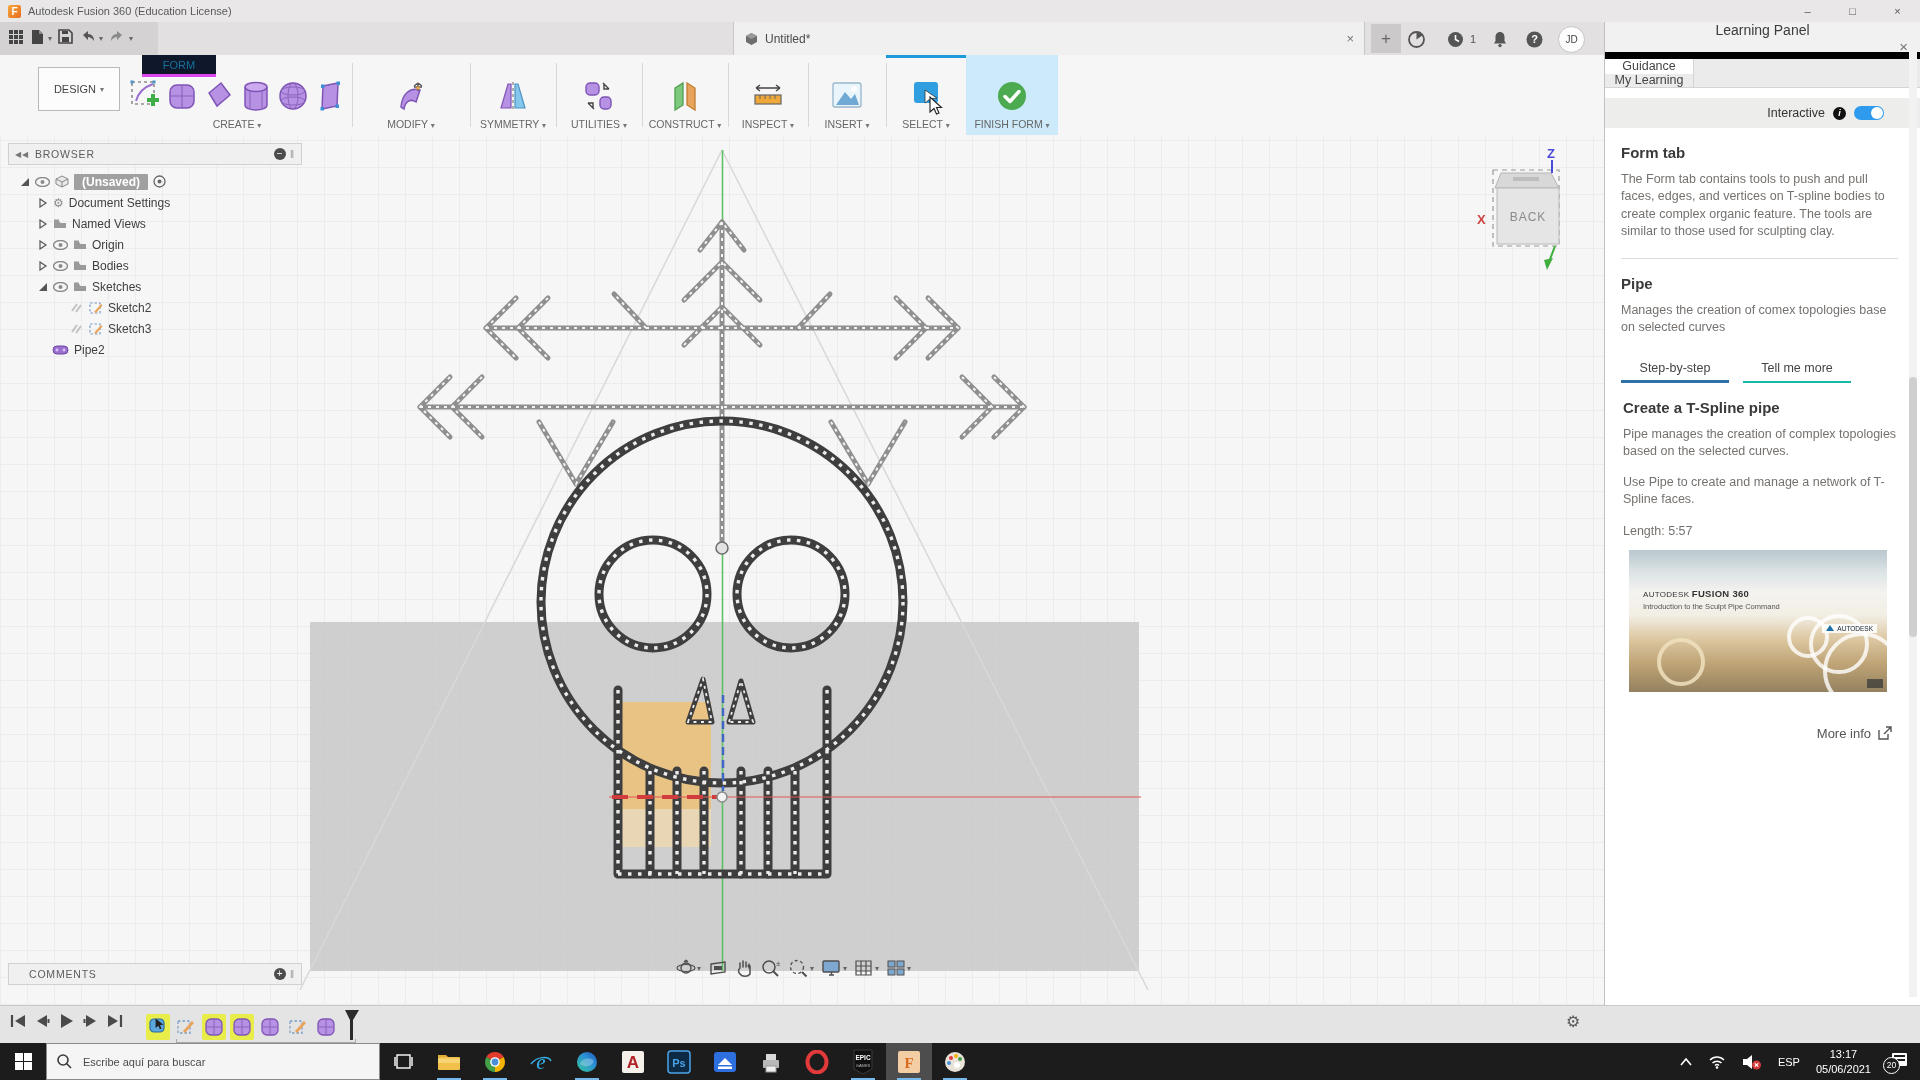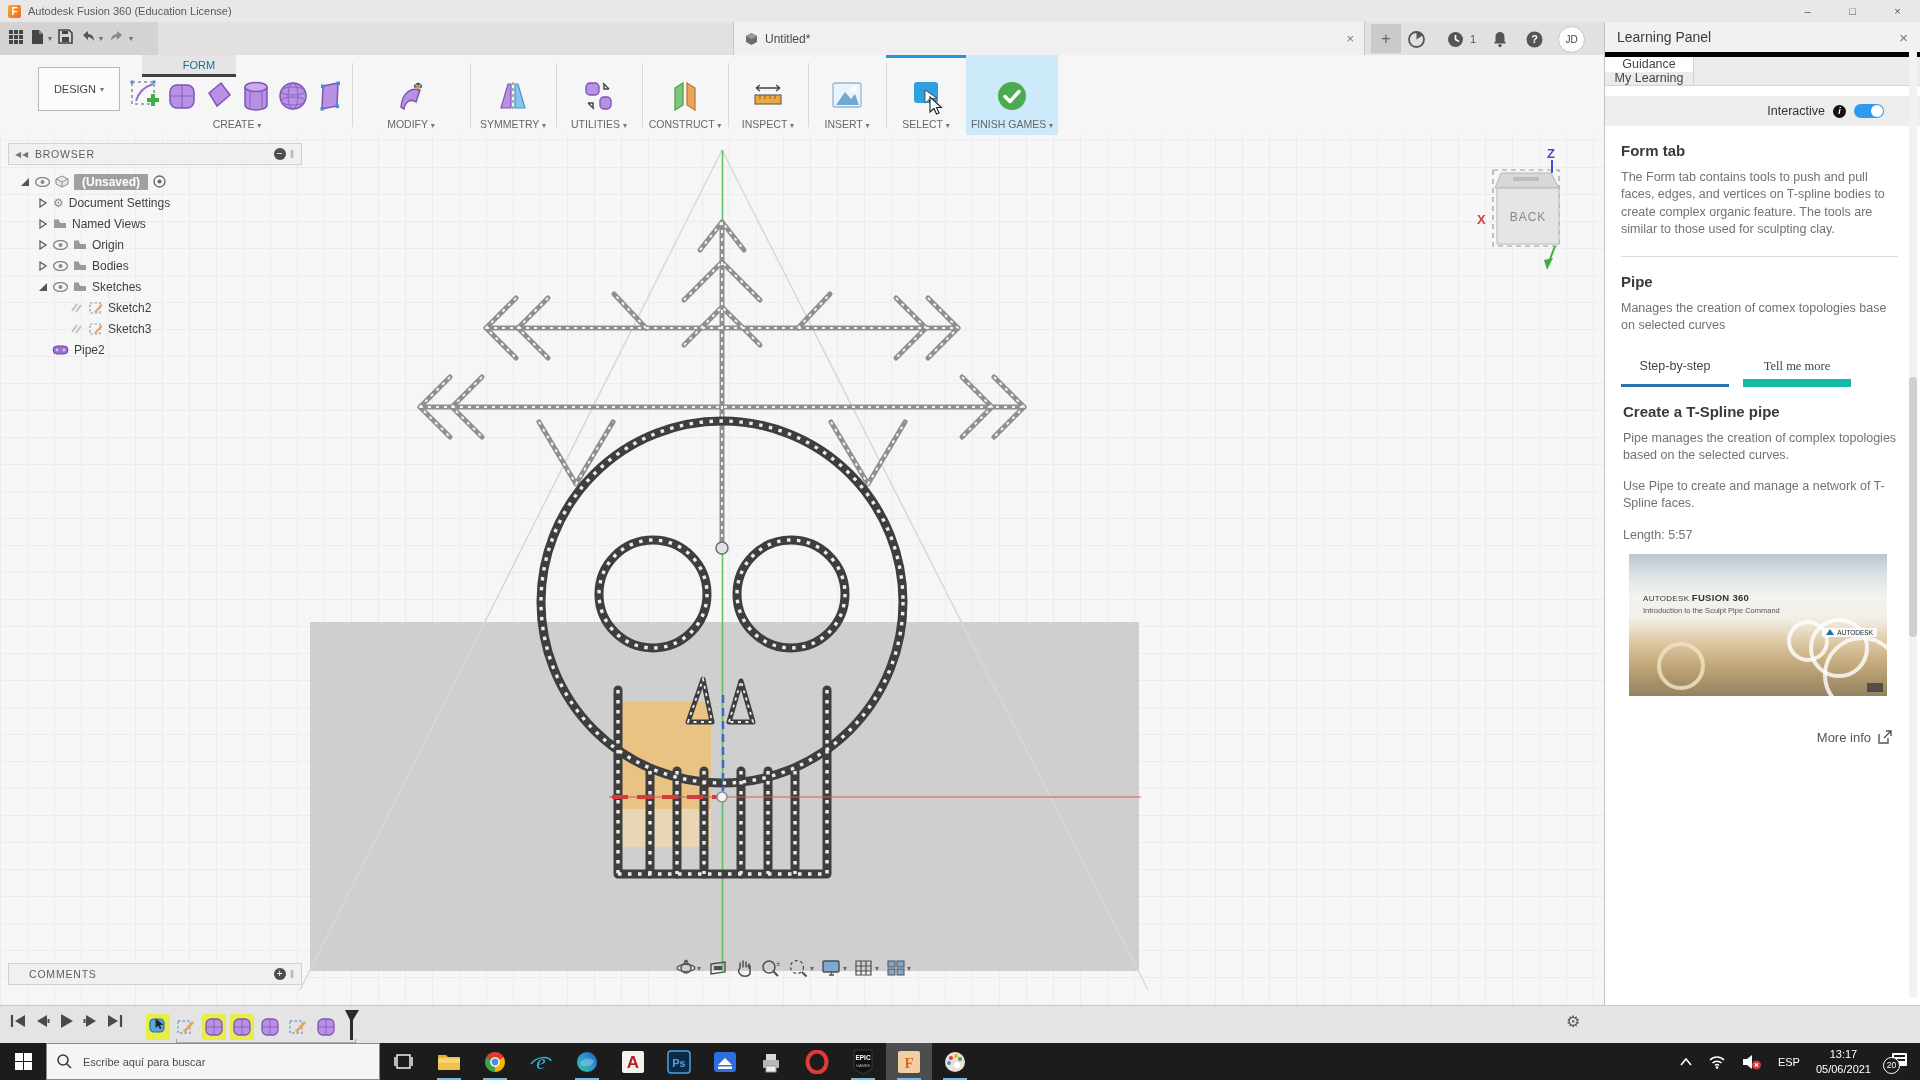--- a/index.html
+++ b/index.html
@@ -24,22 +24,22 @@
   .newtab{position:absolute;left:1371px;top:2px;width:30px;height:29px;background:#cbc9ca;
     display:flex;align-items:center;justify-content:center;font-size:17px;color:#666;}
   .appbar-ico{position:absolute;top:5px;width:24px;height:24px;display:flex;align-items:center;justify-content:center;}
   .avatar{position:absolute;left:1558px;top:4px;width:25px;height:25px;border-radius:50%;background:#fdfdfd;
     border:1px solid #c4c4c4;display:flex;align-items:center;justify-content:center;font-size:10px;color:#444;}
   .clock-count{position:absolute;left:1470px;top:11px;font-size:11px;color:#555;}
   
   .ribbon{position:absolute;top:55px;left:0;width:1920px;height:80px;background:#f7f6f6;border-bottom:1px solid #cfcecd;}
   .design-btn{position:absolute;left:38px;top:12px;width:80px;height:42px;background:#fcfcfc;border:1px solid #b9b9b9;
     display:flex;align-items:center;justify-content:center;font-size:11px;color:#444;gap:4px;}
-  .form-tab{position:absolute;left:142px;top:0;width:74px;height:19px;background:#e5e5e5;border-bottom:3px solid #404040;
-    display:flex;align-items:center;justify-content:center;font-size:11px;color:#14729f;padding-left:20px;}
+  .form-tab{position:absolute;left:142px;top:0;width:74px;height:19px;background:#0f172a;border-bottom:3px solid #d946ef;
+    display:flex;align-items:center;justify-content:center;font-size:11px;color:#14729f;}
   .rgroup{position:absolute;top:0;height:80px;}
   .ricons{position:absolute;top:24px;left:0;right:0;display:flex;justify-content:center;gap:5px;align-items:center;}
   .rlabel{position:absolute;bottom:5px;left:0;right:0;text-align:center;font-size:10.5px;color:#666;white-space:nowrap;}
   .rlabel .caret{font-size:8px;color:#777;}
   .rsep{position:absolute;top:8px;width:1px;height:64px;background:#d9d8d7;}
   .finish-cell{position:absolute;left:966px;top:0;width:92px;height:80px;background:#cdeafa;}
   .select-topbar{position:absolute;left:886px;top:0;width:80px;height:3px;background:#1d9bd8;}
   
   .canvas{position:absolute;top:135px;left:0;width:1920px;height:870px;
     background:
@@ -76,40 +76,40 @@
   .playctrl{position:absolute;left:10px;top:7px;display:flex;gap:9px;align-items:center;}
   .titems{position:absolute;left:146px;top:4px;display:flex;gap:4px;align-items:center;}
   .titem{width:24px;height:26px;display:flex;align-items:center;justify-content:center;border-radius:2px;}
   .titem.sel{background:#e9ed4a;}
   .tl-bracket{position:absolute;left:176px;top:33px;width:178px;height:3px;border-bottom:1px solid #a9a9a9;
     border-left:1px solid #a9a9a9;border-right:1px solid #a9a9a9;}
   .tl-gear{position:absolute;left:1566px;top:6px;font-size:16px;color:#5a5a5a;}
   
   .learning{position:absolute;top:22px;left:1604px;width:316px;height:983px;background:#fff;
     border-left:1px solid #c2c0c1;box-sizing:border-box;z-index:40;}
-  .lp-head{height:30px;background:#f2f1f1;border-bottom:5px solid #000000;display:flex;align-items:center;
-    padding:0 12px;font-size:14px;color:#3c3c3c;}
+  .lp-head{height:30px;background:#f2f1f1;border-bottom:7px solid #000000;display:flex;align-items:center;
+    padding:0 12px;font-size:14px;color:#3c3c3c;flex-direction:column;}
   .lp-head .closex{margin-left:auto;font-size:15px;color:#777;}
   .lp-tabs{height:28px;display:flex;border-bottom:1px solid #d4d4d4;background:#ecebeb;font-size:12.5px;color:#444;flex-direction:column;}
   .lp-tab{width:88px;display:flex;align-items:center;justify-content:center;border-right:1px solid #d4d4d4;}
   .lp-tab.active{background:#fff;border-bottom:1px solid #fff;margin-bottom:-1px;}
   .lp-interactive{margin-top:10px;height:30px;background:#ededec;display:flex;align-items:center;
     justify-content:flex-end;gap:8px;padding-right:36px;font-size:12.5px;color:#333;}
   .info-dot{width:13px;height:13px;border-radius:50%;background:#111;color:#fff;font-size:9px;
     display:flex;align-items:center;justify-content:center;font-style:italic;font-weight:bold;}
   .toggle{width:30px;height:14px;border-radius:8px;background:#2e9bef;position:relative;}
   .toggle .knob{position:absolute;right:1px;top:1px;width:12px;height:12px;border-radius:50%;background:#fff;}
   .lp-body{padding:0 22px 0 16px;}
   .lp-h{font-size:15px;font-weight:bold;color:#3a3a3a;margin:16px 0 0 0;}
   .lp-p{font-size:12.5px;line-height:1.38;color:#75716e;margin:10px 0 0 0;}
   .lp-hr{border:none;border-top:1px solid #dcdcdc;margin:18px 0 0 0;}
   .lp-steptabs{margin-top:24px;display:flex;gap:14px;font-size:12.5px;color:#444;}
   .lp-steptab{padding-bottom:5px;width:108px;text-align:center;}
   .lp-steptab.active{border-bottom:3px solid #2e71a8;}
-  .lp-steptab.inactive{border-bottom:8px solid #14b8a6;font-family:Liberation Serif, serif;}
+  .lp-steptab.inactive{border-bottom:2px solid #14b8a6;}
   .lesson-h{font-size:15px;font-weight:bold;color:#3a3a3a;margin:16px 0 0 2px;}
   .lp-video{position:relative;margin:10px 0 0 8px;width:258px;height:142px;overflow:hidden;
     background:linear-gradient(180deg,#b9c7ce 0%,#dde4e6 16%,#f4f3ef 30%,#f2eee4 46%,#ddc9a4 62%,#bfa476 80%,#93815f 100%);}
   .lpv-brand{position:absolute;left:14px;top:38px;font-size:8px;color:#333;letter-spacing:.3px;}
   .lpv-brand b{font-size:9.5px;}
   .lpv-sub{position:absolute;left:14px;top:52px;font-size:7.5px;color:#555;}
   .lpv-badge{position:absolute;right:10px;top:74px;background:rgba(255,255,255,.85);font-size:6.5px;color:#123;
     padding:1px 4px;display:flex;gap:3px;align-items:center;}
   .lpv-badge .tri{width:0;height:0;border-left:4px solid transparent;border-right:4px solid transparent;border-bottom:6px solid #1d6fa5;}
   .lpv-ring{position:absolute;border:4px solid rgba(255,255,255,.8);border-radius:50%;}
@@ -353,21 +353,21 @@
       <div class="rlabel"><span>SELECT</span> <span class="caret">▾</span></div>
     </div>
 
     <div class="rgroup" style="left:966px;width:92px">
       <div class="ricons">
         <span><svg width="34" height="34">
               <circle cx="17" cy="17" r="14" fill="#4cab50"></circle>
               <path d="M10,17.5 l5,5 9,-10" stroke="#fff" stroke-width="3.5" fill="none" stroke-linecap="round" stroke-linejoin="round"></path>
             </svg></span>
       </div>
-      <div class="rlabel"><span>FINISH GAMES</span> <span class="caret">▾</span></div>
+      <div class="rlabel"><span>FINISH FORM</span> <span class="caret">▾</span></div>
     </div>
   </div>
 
   <div class="canvas">
     <svg class="canvas-svg" width="1604" height="870" viewBox="0 135 1604 870">
       <defs>
         <g id="ant">
           <path d="M722,222 V548"></path>
           <path d="M700,250 L722,222 L744,250"></path>
           <path d="M684,300 L722,262 L760,300"></path>

